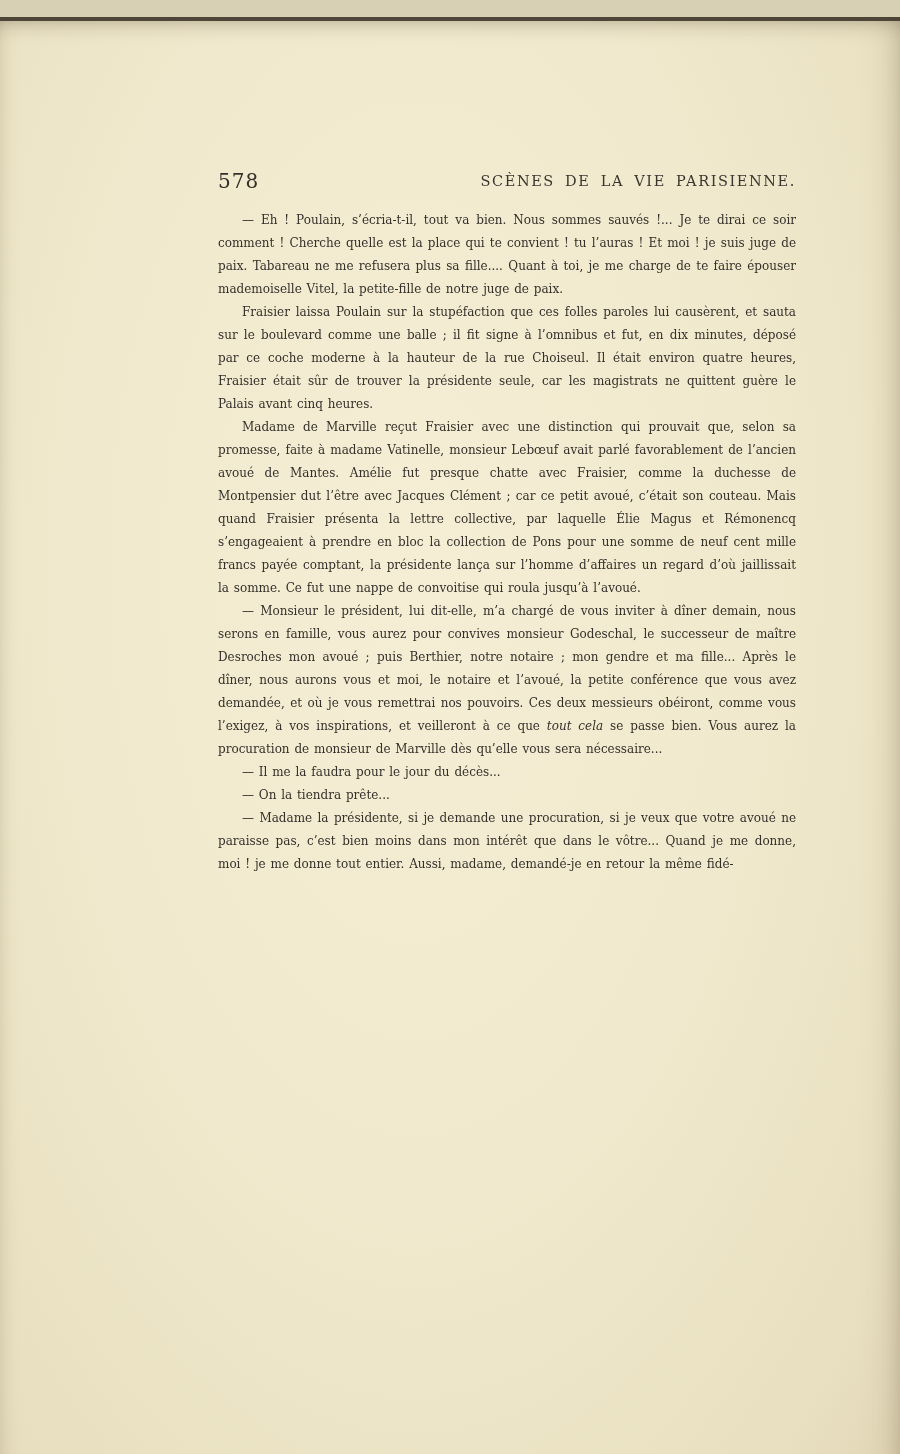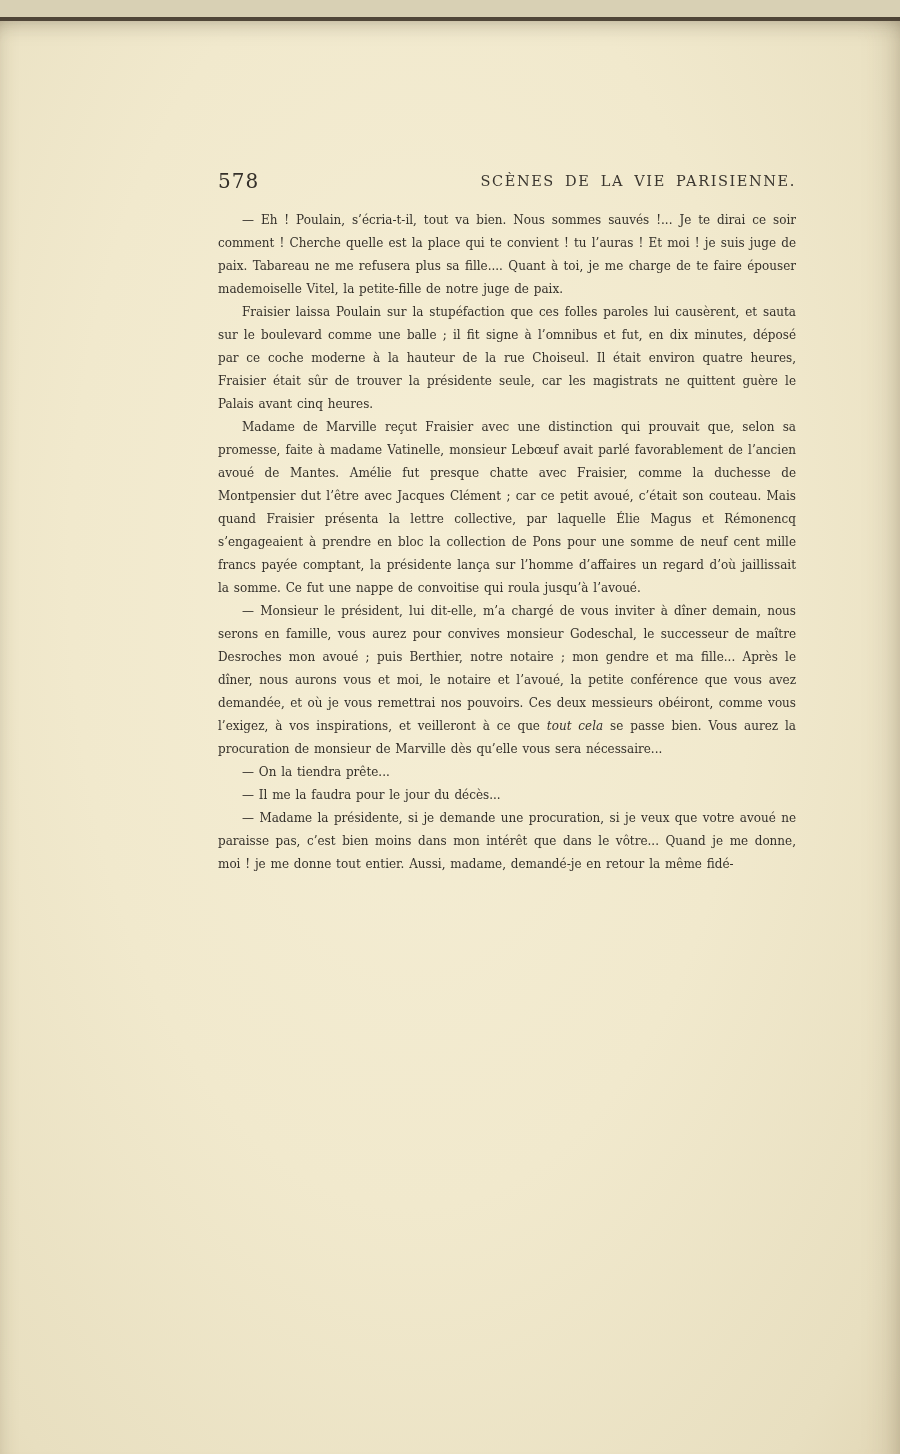--- a/index.html
+++ b/index.html
@@ -81,17 +81,17 @@
   <div class="header">
     <span class="pagenum">578</span>
     <span class="running-title">SCÈNES DE LA VIE PARISIENNE.</span>
   </div>
 
   <div class="body-block" id="page-body">
       <p><span>— Eh ! Poulain, s’écria-t-il, tout va bien. Nous sommes sauvés !... Je te dirai ce soir comment ! Cherche quelle est la place qui te convient ! tu l’auras ! Et moi ! je suis juge de paix. Tabareau ne me refusera plus sa fille.... Quant à toi, je me charge de te faire épouser mademoiselle Vitel, la petite-fille de notre juge de paix.</span></p>
       <p><span>Fraisier laissa Poulain sur la stupéfaction que ces folles paroles lui causèrent, et sauta sur le boulevard comme une balle ; il fit signe à l’omnibus et fut, en dix minutes, déposé par ce coche moderne à la hauteur de la rue Choiseul. Il était environ quatre heures, Fraisier était sûr de trouver la présidente seule, car les magistrats ne quittent guère le Palais avant cinq heures.</span></p>
       <p><span>Madame de Marville reçut Fraisier avec une distinction qui prouvait que, selon sa promesse, faite à madame Vatinelle, monsieur Lebœuf avait parlé favorablement de l’ancien avoué de Mantes. Amélie fut presque chatte avec Fraisier, comme la duchesse de Montpensier dut l’être avec Jacques Clément ; car ce petit avoué, c’était son couteau. Mais quand Fraisier présenta la lettre collective, par laquelle Élie Magus et Rémonencq s’engageaient à prendre en bloc la collection de Pons pour une somme de neuf cent mille francs payée comptant, la présidente lança sur l’homme d’affaires un regard d’où jaillissait la somme. Ce fut une nappe de convoitise qui roula jusqu’à l’avoué.</span></p>
       <p><span>— Monsieur le président, lui dit-elle, m’a chargé de vous inviter à dîner demain, nous serons en famille, vous aurez pour convives monsieur Godeschal, le successeur de maître Desroches mon avoué ; puis Berthier, notre notaire ; mon gendre et ma fille... Après le dîner, nous aurons vous et moi, le notaire et l’avoué, la petite conférence que vous avez demandée, et où je vous remettrai nos pouvoirs. Ces deux messieurs obéiront, comme vous l’exigez, à vos inspirations, et veilleront à ce que </span><i>tout cela</i><span> se passe bien. Vous aurez la procuration de monsieur de Marville dès qu’elle vous sera nécessaire...</span></p>
+      <p><span>— Il me la faudra pour le jour du décès...</span></p>
       <p><span>— On la tiendra prête...</span></p>
-      <p><span>— Il me la faudra pour le jour du décès...</span></p>
       <p><span>— Madame la présidente, si je demande une procuration, si je veux que votre avoué ne paraisse pas, c’est bien moins dans mon intérêt que dans le vôtre... Quand je me donne, moi ! je me donne tout entier. Aussi, madame, demandé-je en retour la même fidé-</span></p>
     </div>
 </div>
 
 </body></html>

